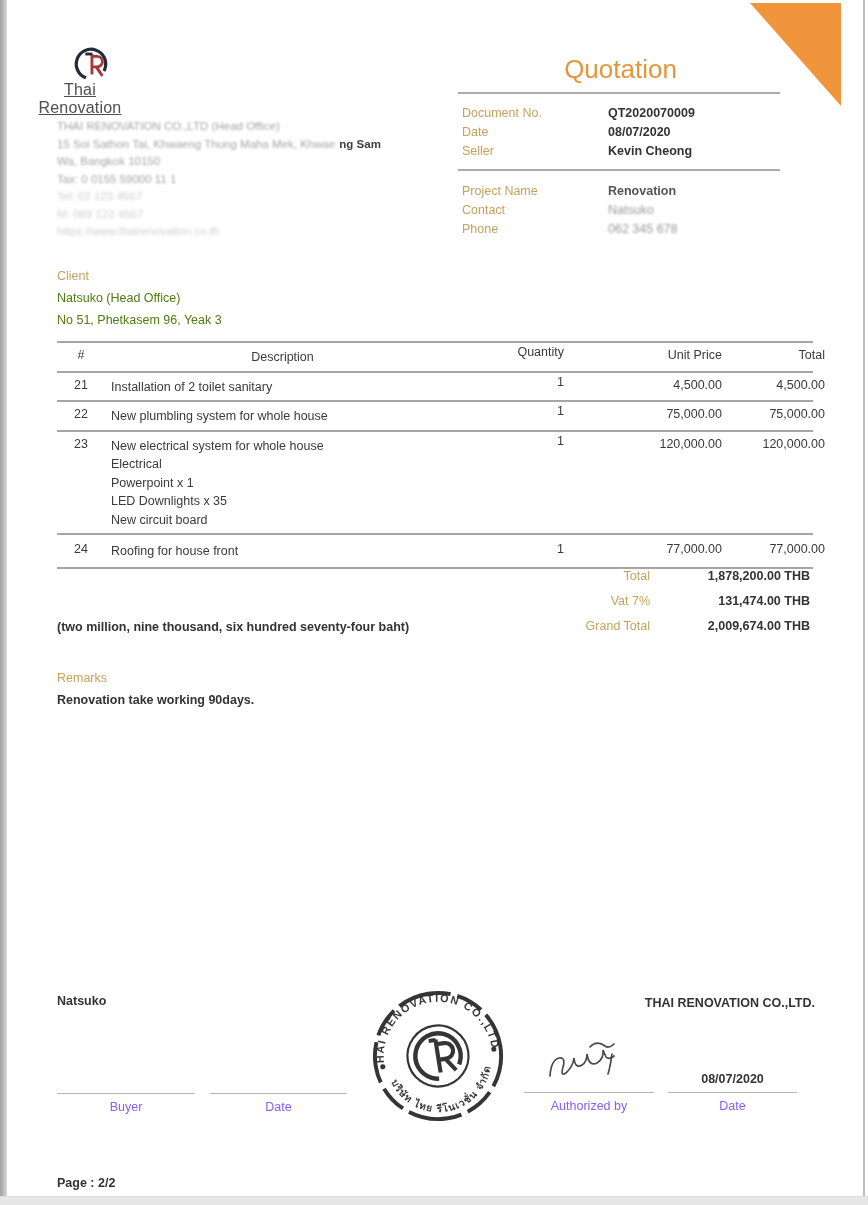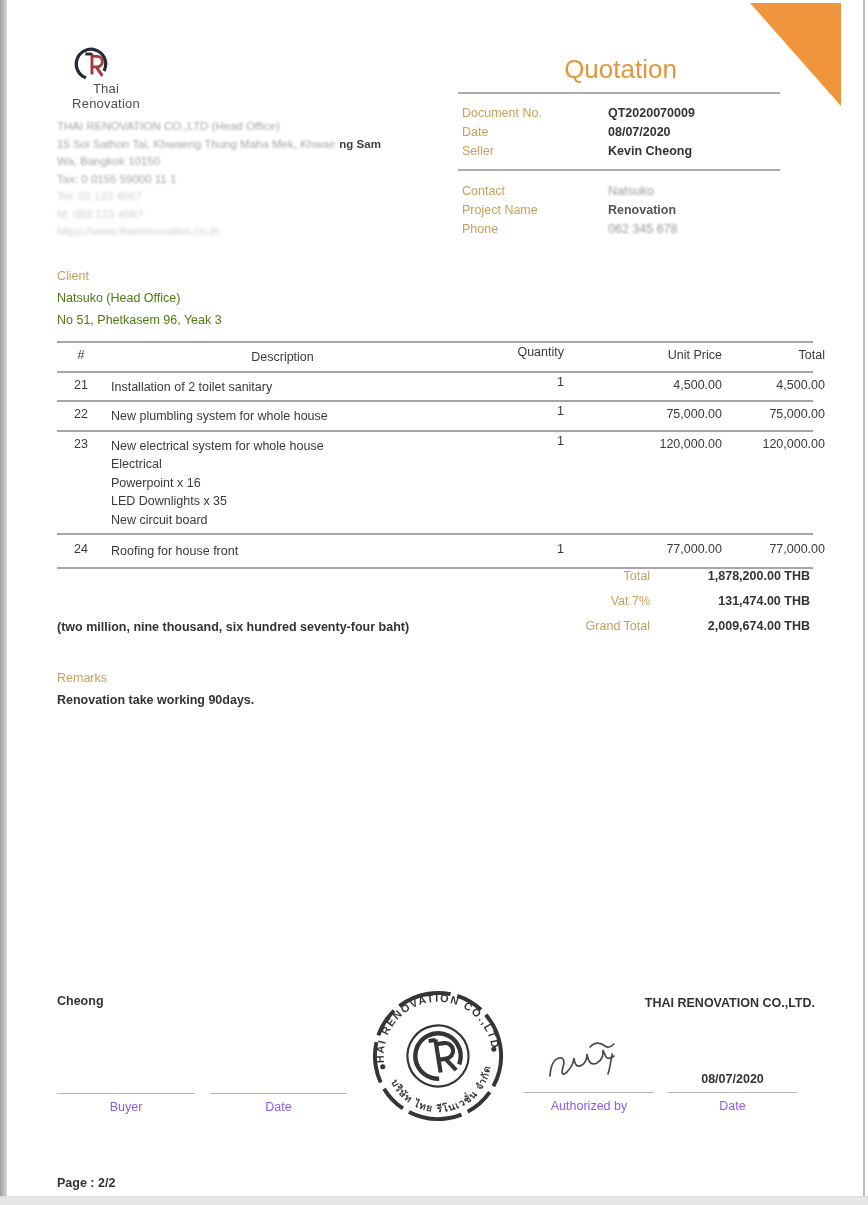--- a/index.html
+++ b/index.html
@@ -8,21 +8,21 @@
     font-family:"Liberation Sans", sans-serif;color:#3a3a3a;overflow:hidden;
   }
   .abs{position:absolute;}
   
   .edge-left{left:0;top:0;width:7px;height:1205px;background:linear-gradient(to right,#9f9f9f,#d8d8d8);}
   .edge-bottom{left:0;top:1196px;width:868px;height:9px;background:#e7e7e7;border-top:1px solid #dcdcdc;}
   .edge-right{left:863px;top:0;width:2px;height:1205px;background:#bdbdbd;}
 
   
   .corner-triangle{left:750px;top:3px;width:91px;height:103px;clip-path:polygon(0 0,100% 0,100% 100%);}
-  .brand-name{left:60px;top:81px;width:92px;text-align:center;font-size:13px;color:#4f4f4f;letter-spacing:.2px;}
+  .brand-name{left:34px;top:81px;width:92px;text-align:center;font-size:16px;color:#4f4f4f;letter-spacing:.2px;text-decoration:underline;}
   .doc-title{left:458px;top:54px;width:325px;text-align:center;font-size:26px;font-weight:500;}
   .rule{height:2px;background:#ababab;}
   .rule1{left:458px;top:92px;width:322px;}
   .rule2{left:458px;top:169px;width:322px;}
 
   .info-block{left:462px;width:330px;font-size:12.5px;line-height:19px;}
   .info-row{display:flex;}
   .info-label{width:146px;flex:none;}
   .info-value{font-weight:700;color:#333;}
 
@@ -125,26 +125,26 @@
   <div class="info-row">
     <span class="info-label" style="color:#C7A15C">Seller</span>
     <span class="info-value">Kevin Cheong</span>
   </div>
 </div>
 
 <div class="abs rule rule2"></div>
 
 <div class="abs info-block" style="top:182px;">
   <div class="info-row">
+    <span class="info-label" style="color:#C7A15C">Project Name</span>
+    <span class="info-value semi-blur">Renovation</span>
+  </div>
+  <div class="info-row">
     <span class="info-label" style="color:#C7A15C">Contact</span>
     <span class="info-value soft-blur">Natsuko</span>
-  </div>
-  <div class="info-row">
-    <span class="info-label" style="color:#C7A15C">Project Name</span>
-    <span class="info-value semi-blur">Renovation</span>
   </div>
   <div class="info-row">
     <span class="info-label" style="color:#C7A15C">Phone</span>
     <span class="info-value soft-blur">062 345 678</span>
   </div>
 </div>
 
 <div class="abs client">
   <div style="color:#C7A15C">Client</div>
   <div class="name">Natsuko (Head Office)</div>
@@ -178,21 +178,21 @@
     <div class="c-qty">1</div>
     <div class="c-unit">75,000.00</div>
     <div class="c-total">75,000.00</div>
   </div>
 
   <div class="t-row r23">
     <div class="c-no">23</div>
     <div class="c-desc">
       <div>New electrical system for whole house</div>
       <div>Electrical</div>
-      <div>Powerpoint x 16</div>
+      <div>Powerpoint x 1</div>
       <div>LED Downlights x 35</div>
       <div>New circuit board</div>
     </div>
     <div class="c-qty">1</div>
     <div class="c-unit">120,000.00</div>
     <div class="c-total">120,000.00</div>
   </div>
 
   <div class="t-row r24">
     <div class="c-no">24</div>
@@ -217,21 +217,21 @@
   <div class="tot-row">
     <span class="tot-label" style="color:#C7A15C">Grand Total</span>
     <span class="tot-value">2,009,674.00 THB</span>
   </div>
 </div>
 <div class="abs words">(two million, nine thousand, six hundred seventy-four baht)</div>
 
 <div class="abs remarks-label" style="color:#C7A15C">Remarks</div>
 <div class="abs remarks-text">Renovation take working 90days.</div>
 
-<div class="abs buyer-name">Cheong</div>
+<div class="abs buyer-name">Natsuko</div>
 <div class="abs seller-co">THAI RENOVATION CO.,LTD.</div>
 
 <div class="abs stamp">
   <svg width="138" height="138" viewBox="0 0 140 140">
     <g fill="none" stroke="#1a1a1a">
       <circle cx="70" cy="70" r="64" stroke-width="4" stroke-dasharray="42 7 30 7 55 7 28 7"></circle>
       <circle cx="70" cy="70" r="31" stroke-width="2.2"></circle>
       <circle cx="70" cy="70" r="23" stroke-width="4.5" stroke-dasharray="110 26" transform="rotate(115 70 70)"></circle>
       <path d="M70 53 V87" stroke-width="4.2"></path>
       <path d="M63 53.5 h7" stroke-width="4"></path>

